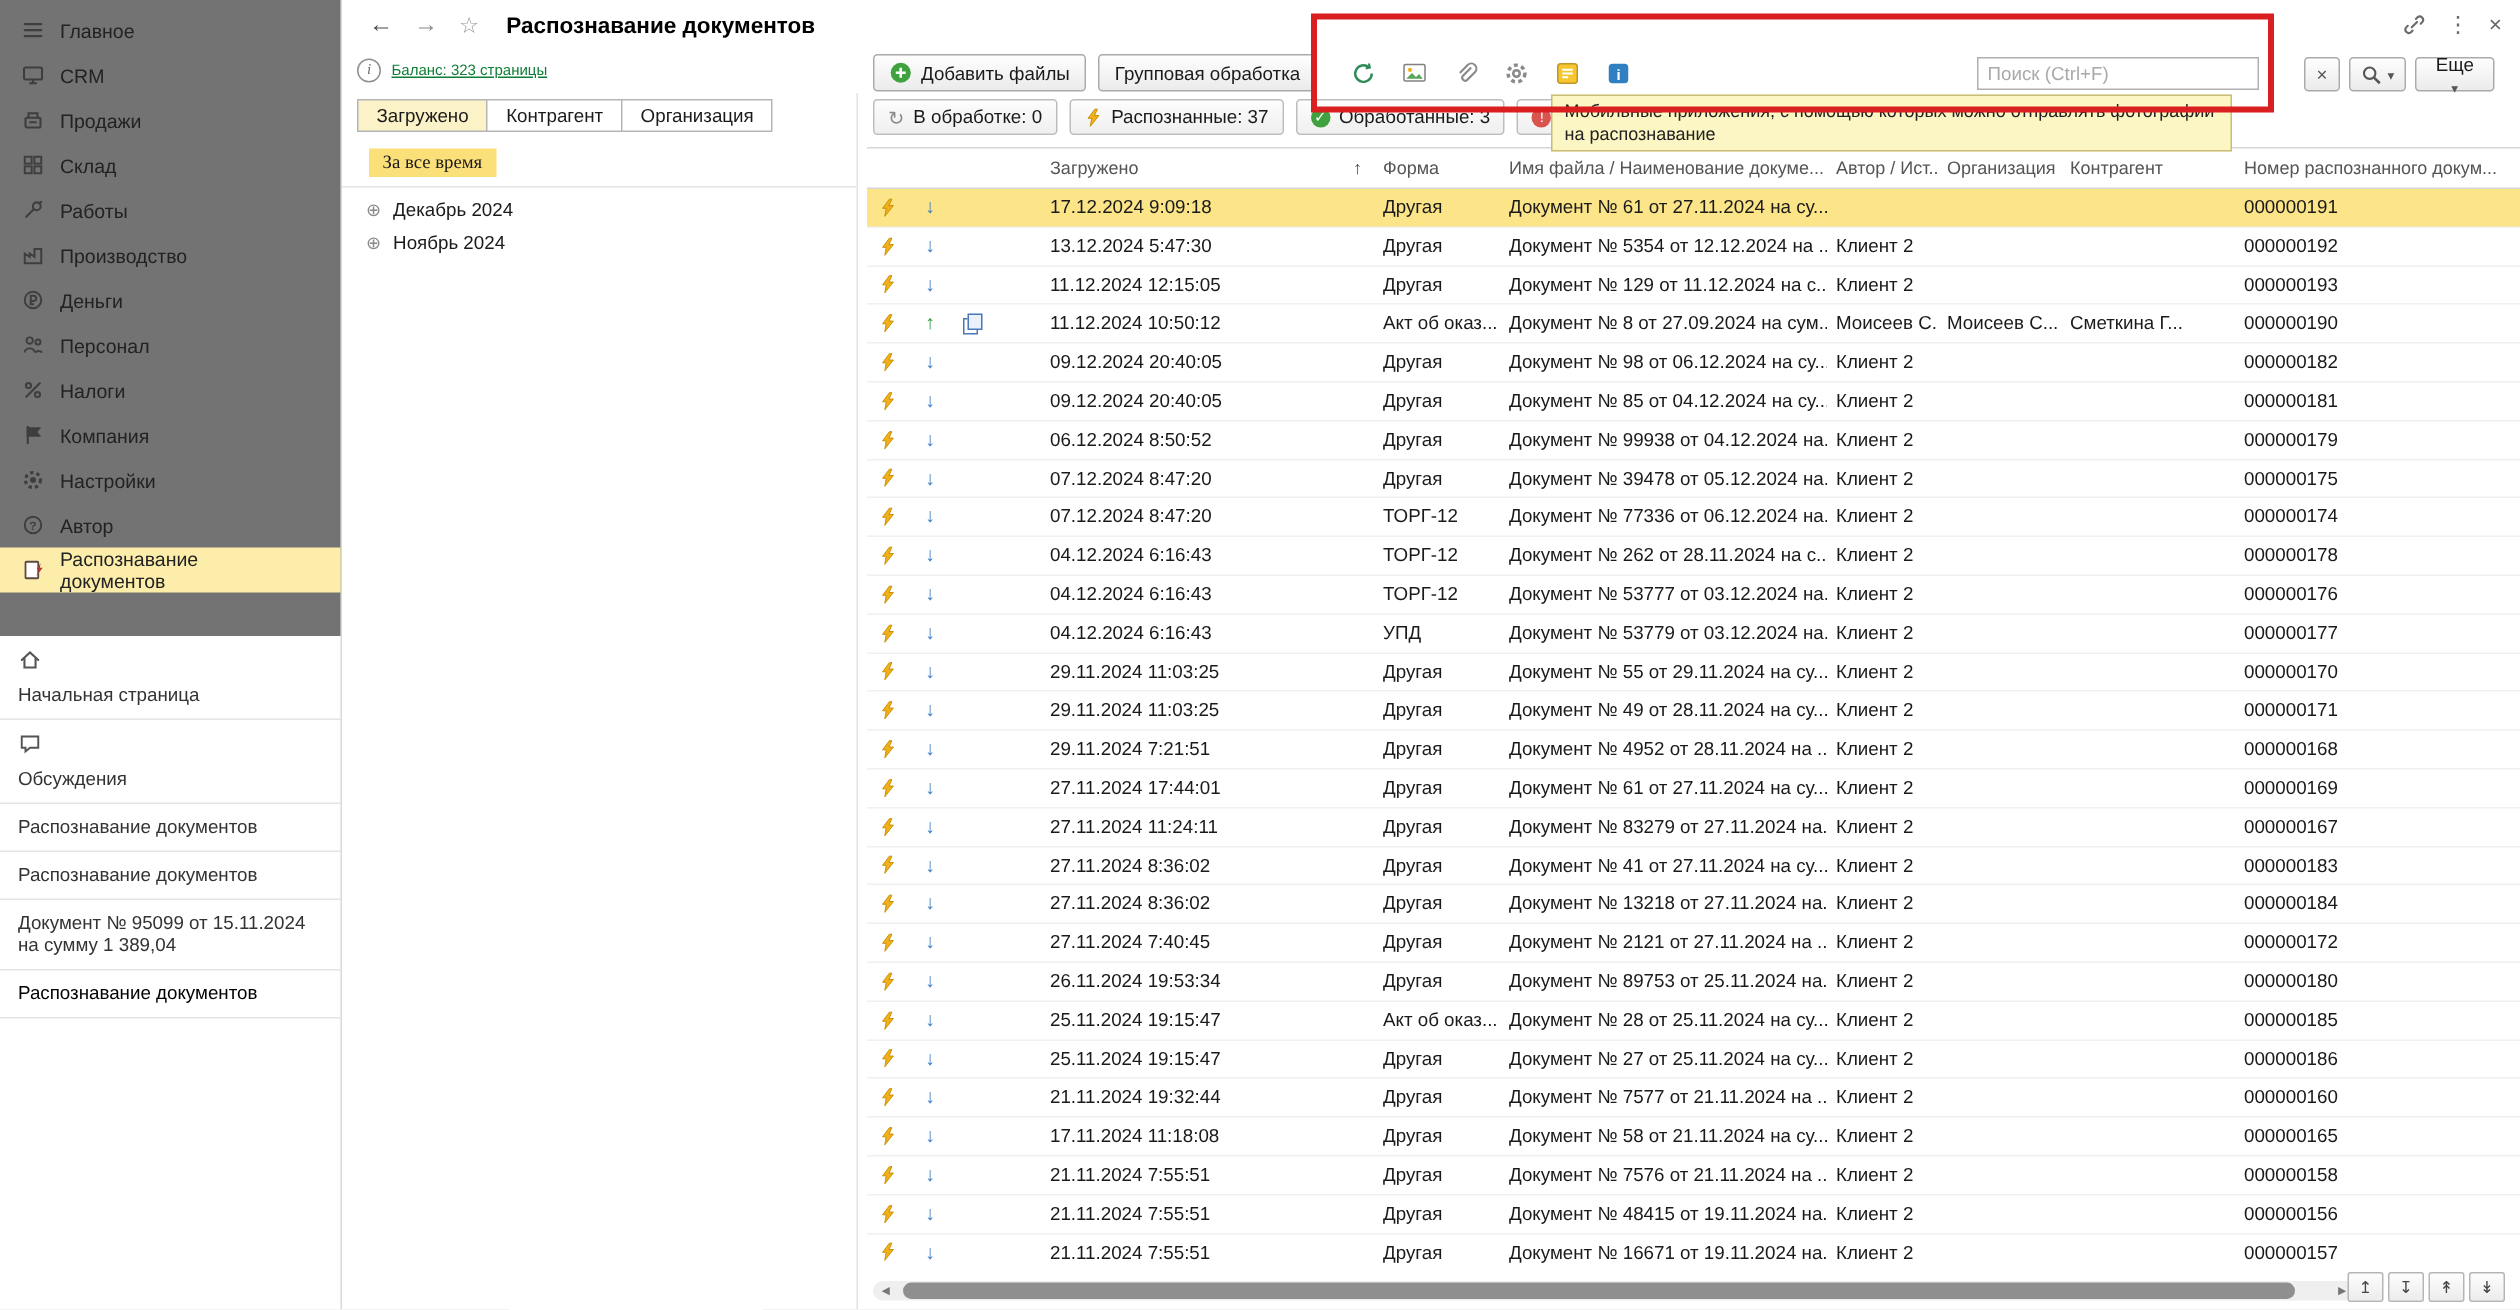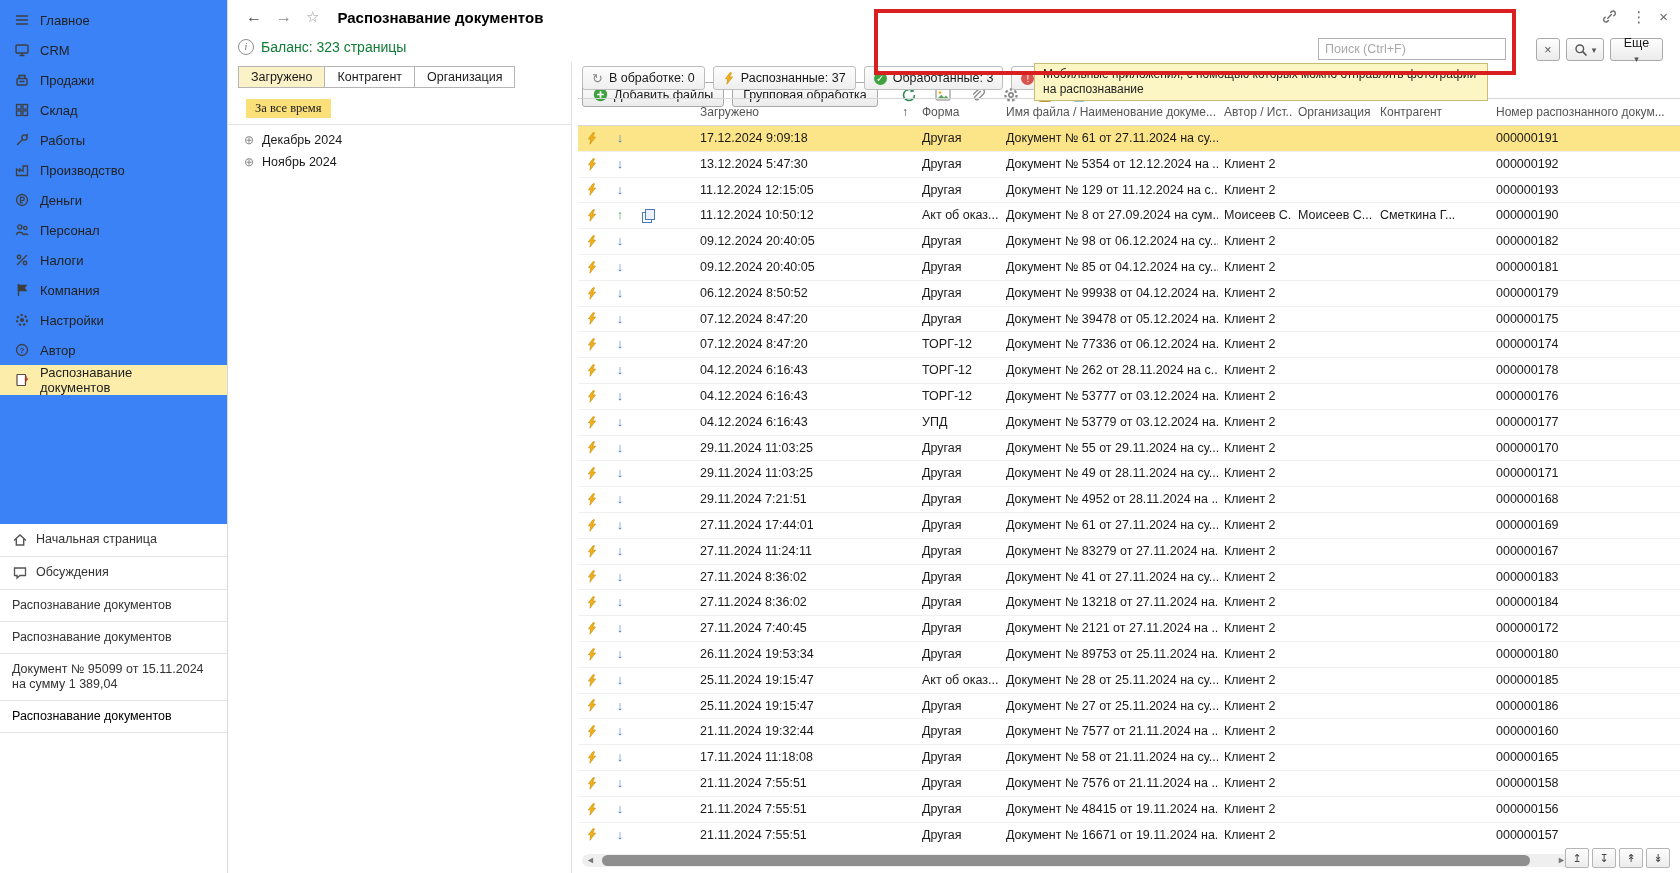--- a/index.html
+++ b/index.html
@@ -2,54 +2,54 @@
 <html><head>
 <meta charset="utf-8">
 <style>
   html,body{margin:0;padding:0;background:#e9e9e9;}
   .app{position:relative;width:1680px;height:873px;background:#fff;overflow:hidden;
        font-family:"Liberation Sans",sans-serif;font-size:13px;color:#1a1a1a;}
   svg{display:block}
 
   
   .sidebar{position:absolute;left:0;top:0;width:228px;height:873px;background:#fff;border-right:1px solid #d8d8d8;box-sizing:border-box;}
-  .side-yellow{background:#3b82f6;height:524px;padding-top:5px;box-sizing:border-box;}
+  .side-yellow{background:#737373;height:424px;padding-top:5px;box-sizing:border-box;}
   .side-item{display:flex;align-items:center;gap:10px;min-height:30px;padding:0 8px 0 14px;cursor:pointer;color:#222;}
   .side-item .lbl{line-height:15px;}
   .side-item.current{background:#fdedaa;}
   .sic{flex:0 0 16px;}
-  .side-white .w-item{display:flex;align-items:flex-start;gap:8px;padding:8px 10px 8px 12px;border-bottom:1px solid #e4e4e4;font-size:12.5px;color:#333;cursor:pointer;line-height:15px;}
+  .side-white .w-item{display:flex;align-items:flex-start;gap:8px;padding:8px 10px 8px 12px;border-bottom:1px solid #e4e4e4;font-size:12.5px;color:#333;cursor:pointer;line-height:15px;flex-direction:column;}
   .side-white .w-item.active{color:#000;}
 
   
   .main{position:absolute;left:228px;top:0;right:0;bottom:0;}
   .topbar{position:absolute;left:0;top:0;right:0;height:34px;display:flex;align-items:center;padding-left:18px;gap:14px;box-sizing:border-box;}
   .nav-glyph{font-size:16px;color:#4a4a4a;cursor:pointer;}
   .nav-glyph.fwd{color:#8a8a8a;}
   .star{font-size:15px;color:#9a9a9a;cursor:pointer;}
   .page-title{font-size:15px;font-weight:600;color:#000;margin-left:4px;}
   .win-icons{position:absolute;right:12px;top:8px;display:flex;align-items:center;gap:13px;}
   .win-icons .g{font-size:15px;color:#6b6b6b;cursor:pointer;line-height:17px;}
 
   
   .balance-row{position:absolute;left:10px;top:39px;display:flex;align-items:center;gap:7px;}
   .info-circle{width:14px;height:14px;border:1px solid #8f8f8f;border-radius:50%;color:#6d6d6d;font-size:10px;line-height:14px;text-align:center;font-style:italic;font-family:"Liberation Serif",serif;}
-  .balance-link{color:#0e7d36;font-size:14px;cursor:pointer;}
+  .balance-link{color:#0e7d36;text-decoration:underline;font-size:10px;cursor:pointer;}
   .tabs{position:absolute;left:10px;top:66px;display:flex;}
   .tab{border:1px solid #b5b5b5;padding:3px 12px;font-size:12.5px;background:#fff;margin-left:-1px;cursor:pointer;}
   .tab.active{background:#fcf2c8;margin-left:0;}
   .tree{position:absolute;left:0;top:94px;width:343px;}
   .tree-all-row{padding:5px 0 6px 18px;border-bottom:1px solid #e4e4e4;font-family:Liberation Serif, serif;}
   .tree-all{display:inline-block;background:#fbe07a;padding:2px 9px;font-size:12.5px;cursor:pointer;}
   .tree-item{display:flex;align-items:center;gap:8px;padding:8px 0 0 16px;font-size:12.5px;cursor:pointer;}
   .expander{color:#8a8a8a;font-size:12px;}
   .vdivider{position:absolute;left:343px;top:62px;bottom:0;width:1px;background:#e2e2e2;}
 
   
-  .lt-row{position:absolute;left:354px;top:36px;display:flex;align-items:center;gap:8px;margin-top:46px;}
+  .lt-row{position:absolute;left:354px;top:36px;display:flex;align-items:center;gap:8px;}
   .btn{display:inline-flex;align-items:center;gap:6px;border:1px solid #aaa;border-radius:3px;
        background:linear-gradient(#fefefe,#ebebeb);padding:0 10px;height:23px;font-size:12.5px;cursor:pointer;white-space:nowrap;}
   .tool-ic{width:26px;height:24px;display:flex;align-items:center;justify-content:center;cursor:pointer;}
   .tool-ic.first{margin-left:10px;}
   .search-input{position:absolute;top:38px;right:174px;width:174px;height:20px;border:1px solid #b0b0b0;padding:0 6px;font-size:12.5px;color:#333;font-family:"Liberation Sans",sans-serif;box-sizing:content-box;}
   .search-input::placeholder{color:#a9a9a9;}
   .sm-btn{position:absolute;top:38px;height:23px;border:1px solid #aaa;border-radius:3px;background:linear-gradient(#fefefe,#ebebeb);
           display:flex;align-items:center;justify-content:center;gap:4px;font-size:12.5px;cursor:pointer;box-sizing:border-box;}
   .clear-btn{right:120px;width:24px;color:#555;}
   .loupe-btn{right:76px;width:38px;}

